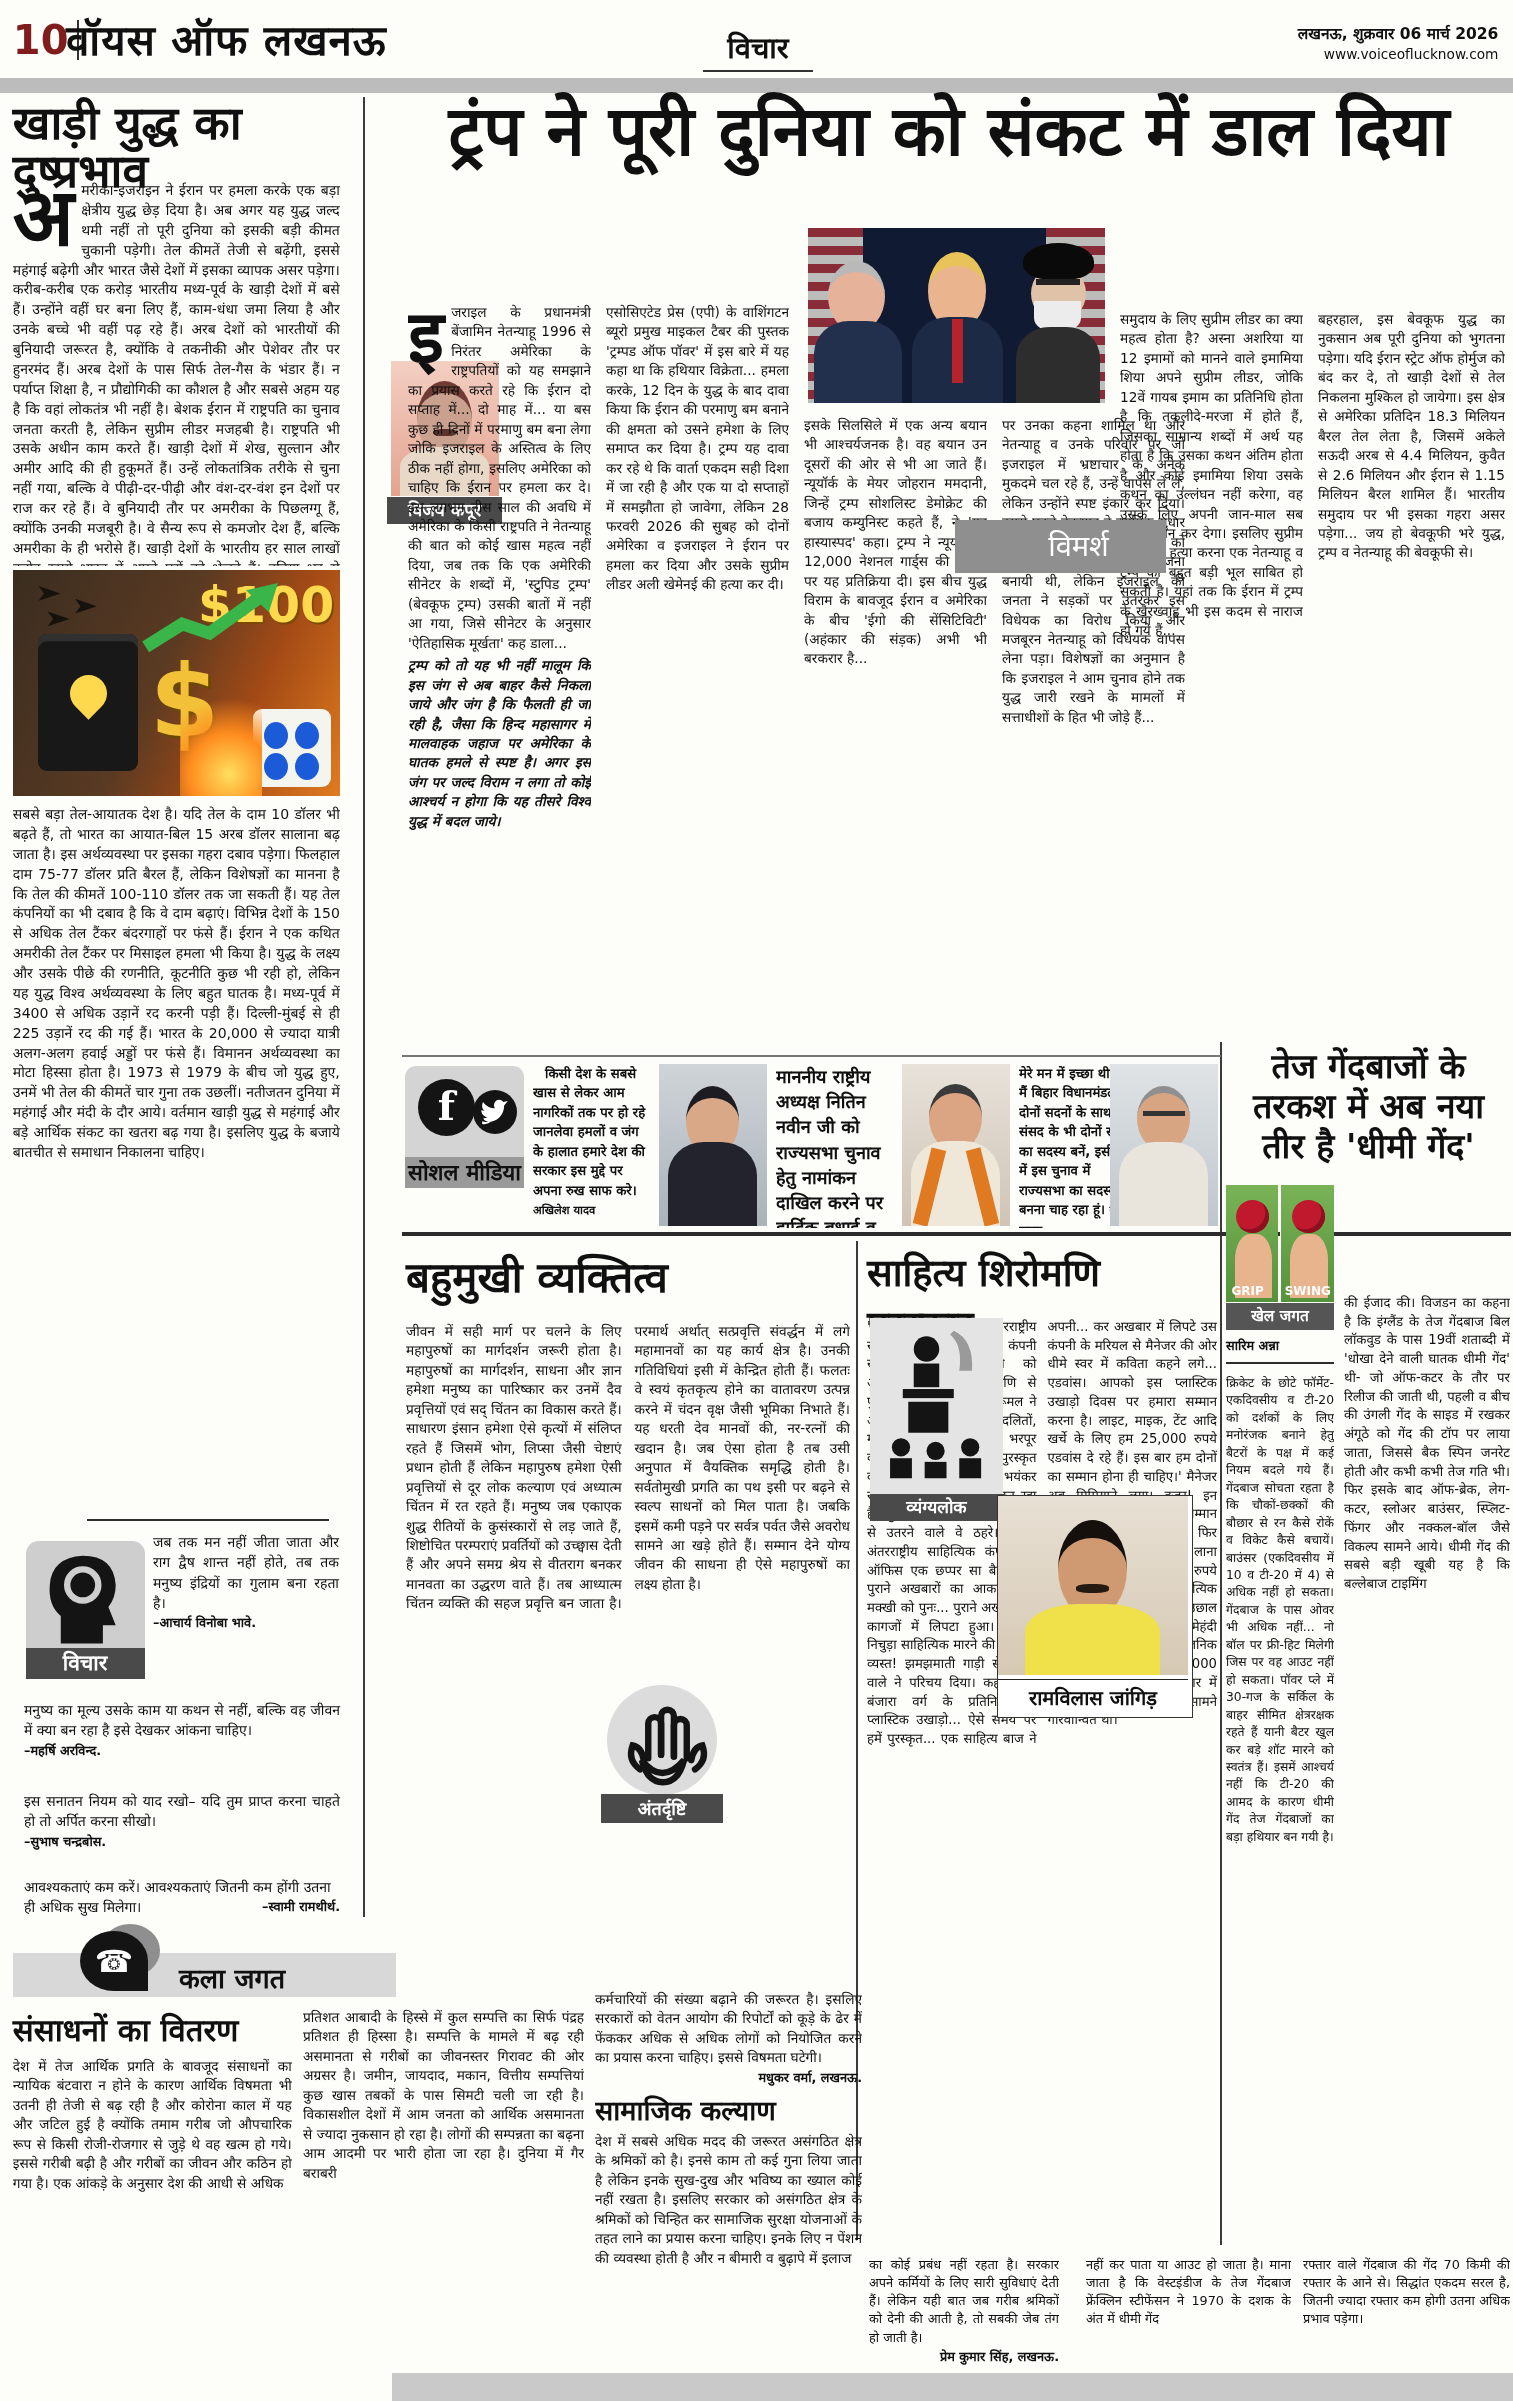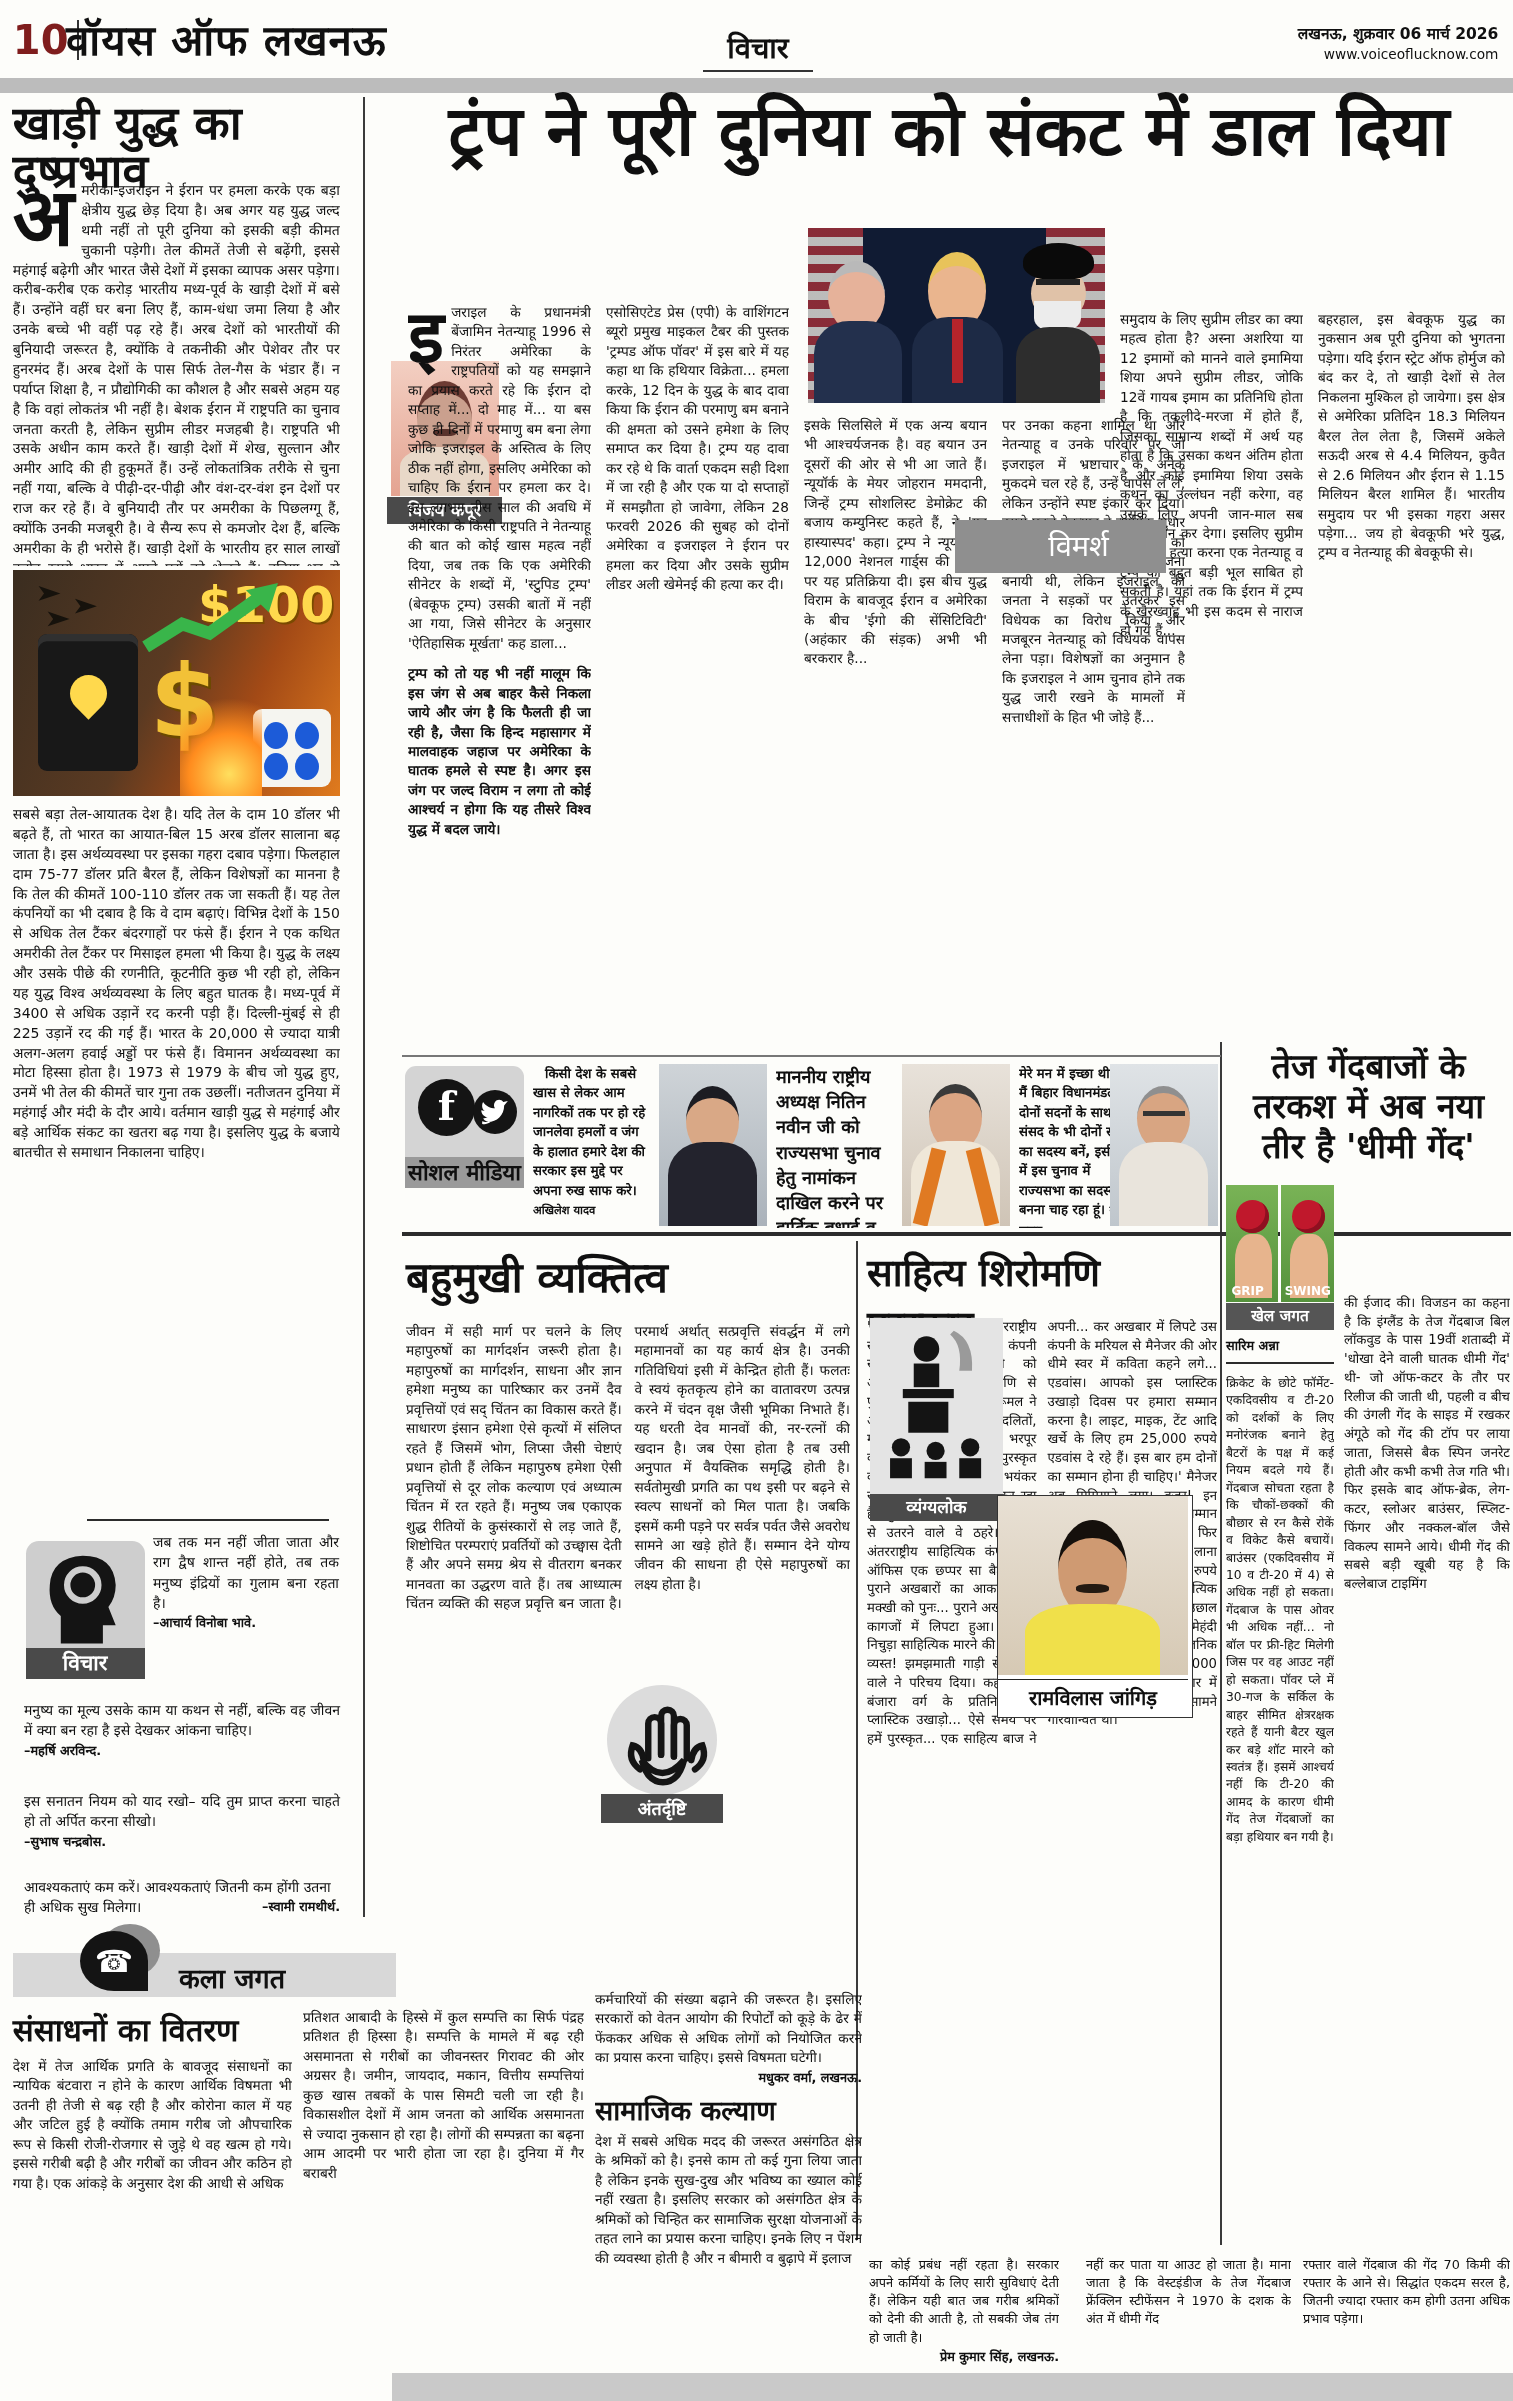--- a/index.html
+++ b/index.html
@@ -141,21 +141,21 @@
     <div class="abs" style="left:25.6px;top:20px;width:55px;height:64px;background:#caa08e;border-radius:50%;border-top:12.8px solid #6e3c34;"></div>
     <div class="abs" style="left:42px;top:68px;width:24px;height:7.3px;background:#5a332c;border-radius:40%;"></div>
     <div class="abs" style="left:9px;top:86px;width:89px;height:49px;background:#e8d8c8;border-radius:40% 40% 0 0;"></div>
   </div>
   <div class="abs label-dark" style="left:387px;top:497px;width:115px;height:27px;font-size:17.3px;line-height:27px;">विजय कपूर</div>
 
   <div class="abs" style="left:955px;top:520px;width:175px;height:53px;background:#8f8f8f;color:#fff;font-size:29px;font-weight:normal;text-align:center;line-height:53px;z-index:5;padding-left:36px;">विमर्श</div>
 
   <div class="abs col" style="left:408px;top:303px;width:183px;height:741px;">
     <span class="dc" style="font-size:73px;">इ</span><span>जराइल के प्रधानमंत्री बेंजामिन नेतन्याहू 1996 से निरंतर अमेरिका के राष्ट्रपतियों को यह समझाने का प्रयास करते रहे कि ईरान दो सप्ताह में... दो माह में... या बस कुछ ही दिनों में परमाणु बम बना लेगा जोकि इजराइल के अस्तित्व के लिए ठीक नहीं होगा, इसलिए अमेरिका को चाहिए कि ईरान पर हमला कर दे। इस लगभग तीस साल की अवधि में अमेरिका के किसी राष्ट्रपति ने नेतन्याहू की बात को कोई खास महत्व नहीं दिया, जब तक कि एक अमेरिकी सीनेटर के शब्दों में, 'स्टुपिड ट्रम्प' (बेवकूफ ट्रम्प) उसकी बातों में नहीं आ गया, जिसे सीनेटर के अनुसार 'ऐतिहासिक मूर्खता' कह डाला...</span>
-    <div class="bold" style="margin-top:11px;">ट्रम्प को तो यह भी नहीं मालूम कि इस जंग से अब बाहर कैसे निकला जाये और जंग है कि फैलती ही जा रही है, जैसा कि हिन्द महासागर में मालवाहक जहाज पर अमेरिका के घातक हमले से स्पष्ट है। अगर इस जंग पर जल्द विराम न लगा तो कोई आश्चर्य न होगा कि यह तीसरे विश्व युद्ध में बदल जाये।</div>
+    <div class="bold" style="margin-top:3px;font-style:italic;">ट्रम्प को तो यह भी नहीं मालूम कि इस जंग से अब बाहर कैसे निकला जाये और जंग है कि फैलती ही जा रही है, जैसा कि हिन्द महासागर में मालवाहक जहाज पर अमेरिका के घातक हमले से स्पष्ट है। अगर इस जंग पर जल्द विराम न लगा तो कोई आश्चर्य न होगा कि यह तीसरे विश्व युद्ध में बदल जाये।</div>
   </div>
   <div class="abs col" style="left:606px;top:303px;width:183px;height:741px;">एसोसिएटेड प्रेस (एपी) के वाशिंगटन ब्यूरो प्रमुख माइकल टैबर की पुस्तक 'ट्रम्पड ऑफ पॉवर' में इस बारे में यह कहा था कि हथियार विक्रेता... हमला करके, 12 दिन के युद्ध के बाद दावा किया कि ईरान की परमाणु बम बनाने की क्षमता को उसने हमेशा के लिए समाप्त कर दिया है। ट्रम्प यह दावा कर रहे थे कि वार्ता एकदम सही दिशा में जा रही है और एक या दो सप्ताहों में समझौता हो जावेगा, लेकिन 28 फरवरी 2026 की सुबह को दोनों अमेरिका व इजराइल ने ईरान पर हमला कर दिया और उसके सुप्रीम लीडर अली खेमेनई की हत्या कर दी।</div>
   <div class="abs col" style="left:804px;top:416px;width:183px;height:628px;">इसके सिलसिले में एक अन्य बयान भी आश्चर्यजनक है। वह बयान उन दूसरों की ओर से भी आ जाते हैं। न्यूयॉर्क के मेयर जोहरान ममदानी, जिन्हें ट्रम्प सोशलिस्ट डेमोक्रेट की बजाय कम्युनिस्ट कहते हैं, ने 'यह हास्यास्पद' कहा। ट्रम्प ने न्यूयॉर्क में 12,000 नेशनल गार्ड्स की तैनाती पर यह प्रतिक्रिया दी। इस बीच युद्ध विराम के बावजूद ईरान व अमेरिका के बीच 'ईगो की सेंसिटिविटी' (अहंकार की संड़क) अभी भी बरकरार है...</div>
   <div class="abs col" style="left:1002px;top:416px;width:183px;height:628px;">पर उनका कहना शामिल था और नेतन्याहू व उनके परिवार पर जो इजराइल में भ्रष्टाचार के अनेक मुकदमे चल रहे हैं, उन्हें वापस ले लें, लेकिन उन्होंने स्पष्ट इंकार कर दिया। इससे पहले नेतन्याहू ने न्यायिक सुधार के नाम पर विधेयक लाकर अपने को 'अपराध-मुक्त' करने की योजना बनायी थी, लेकिन इजराइल की जनता ने सड़कों पर उतरकर इस विधेयक का विरोध किया और मजबूरन नेतन्याहू को विधेयक वापस लेना पड़ा। विशेषज्ञों का अनुमान है कि इजराइल ने आम चुनाव होने तक युद्ध जारी रखने के मामलों में सत्ताधीशों के हित भी जोड़े हैं...</div>
   <div class="abs col" style="left:1120px;top:310px;width:183px;height:730px;">समुदाय के लिए सुप्रीम लीडर का क्या महत्व होता है? अस्ना अशरिया या 12 इमामों को मानने वाले इमामिया शिया अपने सुप्रीम लीडर, जोकि 12वें गायब इमाम का प्रतिनिधि होता है कि तकलीदे-मरजा में होते हैं, जिसका सामान्य शब्दों में अर्थ यह होता है कि उसका कथन अंतिम होता है और कोई इमामिया शिया उसके कथन का उल्लंघन नहीं करेगा, वह उसके लिए अपनी जान-माल सब कुछ कुर्बान कर देगा। इसलिए सुप्रीम लीडर की हत्या करना एक नेतन्याहू व ट्रम्प की बहुत बड़ी भूल साबित हो सकती है। यहां तक कि ईरान में ट्रम्प के खैरख्वाह भी इस कदम से नाराज हो गये हैं...</div>
   <div class="abs col" style="left:1318px;top:310px;width:187px;height:730px;">बहरहाल, इस बेवकूफ युद्ध का नुकसान अब पूरी दुनिया को भुगतना पड़ेगा। यदि ईरान स्ट्रेट ऑफ होर्मुज को बंद कर दे, तो खाड़ी देशों से तेल निकलना मुश्किल हो जायेगा। इस क्षेत्र से अमेरिका प्रतिदिन 18.3 मिलियन बैरल तेल लेता है, जिसमें अकेले सऊदी अरब से 4.4 मिलियन, कुवैत से 2.6 मिलियन और ईरान से 1.15 मिलियन बैरल शामिल हैं। भारतीय समुदाय पर भी इसका गहरा असर पड़ेगा... जय हो बेवकूफी भरे युद्ध, ट्रम्प व नेतन्याहू की बेवकूफी से।</div>
 
   <div class="abs hrule" style="left:402px;top:1055px;width:819px;height:1.8px;background:#777;"></div>
 
   <div class="abs" style="left:405px;top:1066px;width:119px;height:91px;background:#d4d4d4;border-radius:11px 11px 0 0;">

